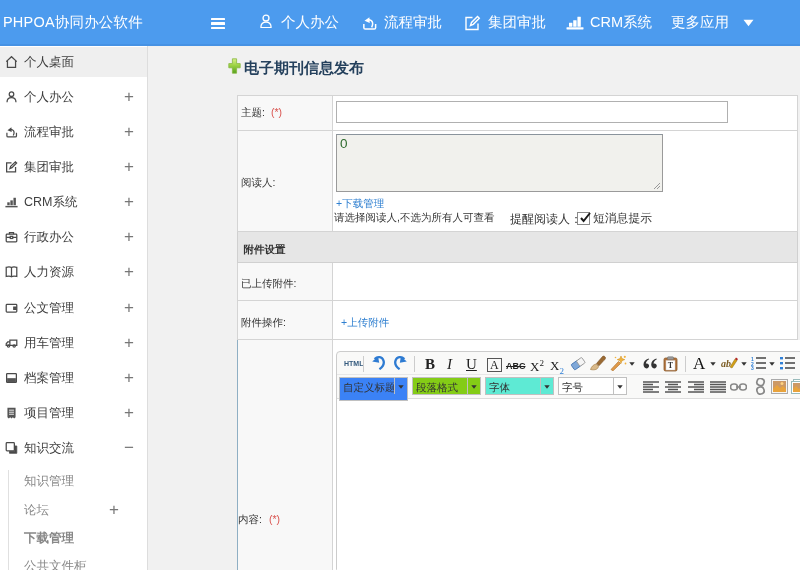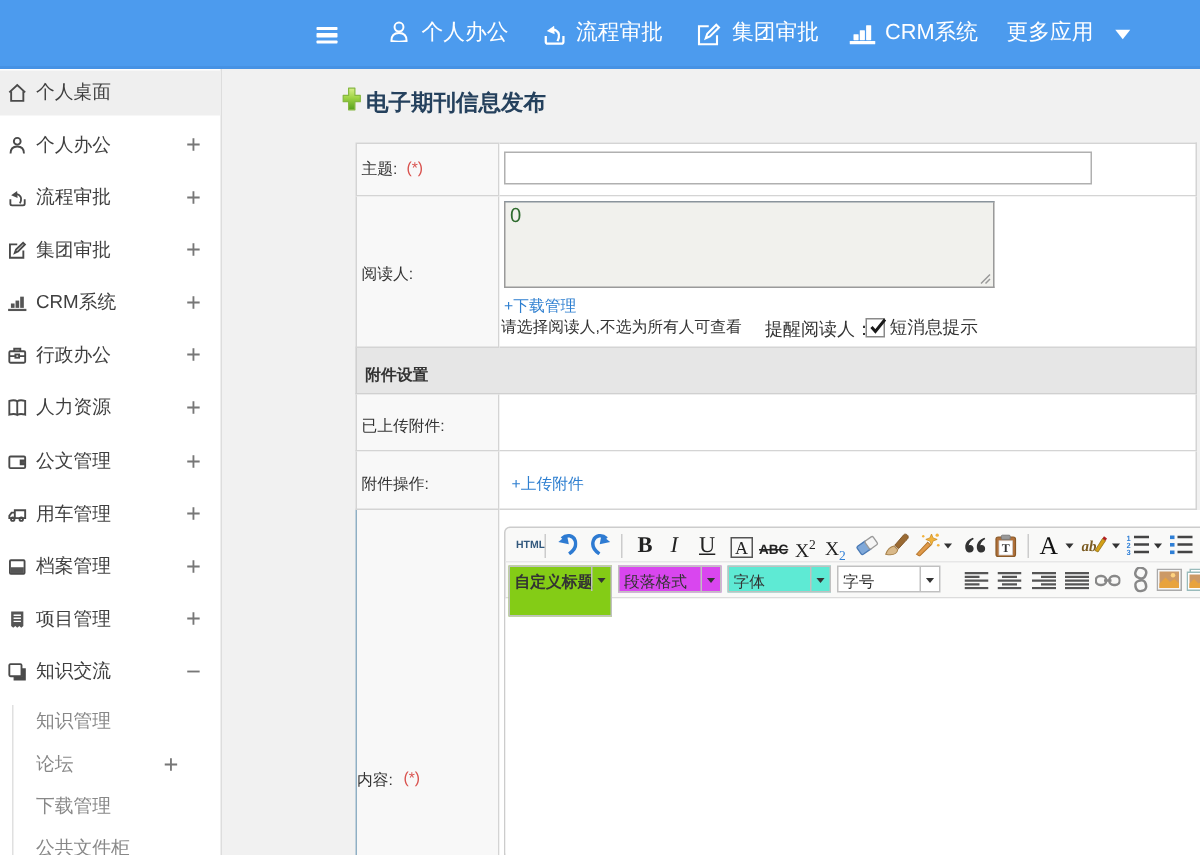--- a/index.html
+++ b/index.html
@@ -31,20 +31,21 @@
 .lbl  { background:#f8f8f8; font-size:12px; color:#333; }
 a.lnk { color:#2e7fd0; text-decoration:none; font-size:10.5px; }
 
 
 .sep1 { position:absolute; width:1px; height:16px; background:#ccc; top:356px; }
 </style>
 </head>
 <body>
 
 <div id="topbar">
+  <div id="logo">PHPOA协同办公软件</div>
   <div class="ham">
       <i></i>
       <i></i>
       <i></i>
     </div>
   <svg class="nav-ic" style="left:259px; top:14px;" width="14" height="14" viewBox="0 0 16 16" fill="none" stroke="#fff" stroke-width="1.5">
       <circle cx="8" cy="4.6" r="3.4"></circle>
       <path d="M2.2 15.2 C2.2 10.8 4.6 9.2 8 9.2 C11.4 9.2 13.8 10.8 13.8 15.2 C9.9 15.9 6.1 15.9 2.2 15.2 Z"></path>
     </svg>
   <div class="nav" style="left:281px;">个人办公</div>
@@ -178,21 +179,21 @@
     <span class="txt">知识交流</span>
       <span class="pm">−</span>
   </div>
   <div class="mi sub" style="top:466px;">
       <span class="txt">知识管理</span>
     </div>
   <div class="mi sub" style="top:494.5px;">
       <span class="txt">论坛</span>
       <span class="pm" style="left:106px;">+</span>
     </div>
-  <div class="mi sub" style="top:523px;">
+  <div class="mi sub" style="top:523px;font-weight:bold;">
       <span class="txt">下载管理</span>
     </div>
   <div class="mi sub" style="top:551px;">
       <span class="txt">公共文件柜</span>
     </div>
 </div>
 
 <div id="plus">
   <svg width="13" height="16" viewBox="0 0 13 16">
       <defs>
@@ -327,29 +328,29 @@
   <svg class="abs" style="left:769px; top:362px;" width="6" height="4" viewBox="0 0 6 4">
       <path d="M0.3 0.3 L5.7 0.3 L3 3.7 Z" fill="#333"></path>
     </svg>
   <svg class="abs" style="left:780px; top:356px;" width="16" height="14" viewBox="0 0 16 14">
       <rect x="0" y="1" width="3" height="2.4" fill="#2f7fd6"></rect>
       <rect x="0" y="6" width="3" height="2.4" fill="#2f7fd6"></rect>
       <rect x="0" y="11" width="3" height="2.4" fill="#2f7fd6"></rect>
       <path d="M5 2 L15 2 M5 7 L15 7 M5 12 L15 12" stroke="#444" stroke-width="1.6"></path>
     </svg>
 
-  <div class="abs" style="left:339px; top:377px; width:69px; height:34px; background:#84cc16; border:1px solid #c0c0c0;font-weight:bold;">
+  <div class="abs" style="left:339px; top:377px; width:69px; height:24px; background:#3b82f6; border:1px solid #c0c0c0;">
     <span style="position:absolute; left:3px; top:3px; font-size:10.5px; color:#333;">自定义标题</span>
     <span style="position:absolute; right:0; top:0; width:13px; height:16px; border-left:1px solid #c0c0c0;">
         <svg style="position:absolute;left:3px;top:7px;" width="6" height="4" viewBox="0 0 6 4">
           <path d="M0.3 0.3 L5.7 0.3 L3 3.7 Z" fill="#333"></path>
         </svg>
       </span>
   </div>
-  <div class="abs" style="left:412px; top:377px; width:69px; height:18px; background:#d946ef; border:1px solid #c0c0c0;">
+  <div class="abs" style="left:412px; top:377px; width:69px; height:18px; background:#84cc16; border:1px solid #c0c0c0;">
     <span style="position:absolute; left:3px; top:3px; font-size:10.5px; color:#333;">段落格式</span>
     <span style="position:absolute; right:0; top:0; width:13px; height:16px; border-left:1px solid #c0c0c0;">
         <svg style="position:absolute;left:3px;top:7px;" width="6" height="4" viewBox="0 0 6 4">
           <path d="M0.3 0.3 L5.7 0.3 L3 3.7 Z" fill="#333"></path>
         </svg>
       </span>
   </div>
   <div class="abs" style="left:485px; top:377px; width:69px; height:18px; background:#5eead4; border:1px solid #c0c0c0;">
     <span style="position:absolute; left:3px; top:3px; font-size:10.5px; color:#333;">字体</span>
     <span style="position:absolute; right:0; top:0; width:13px; height:16px; border-left:1px solid #c0c0c0;">

